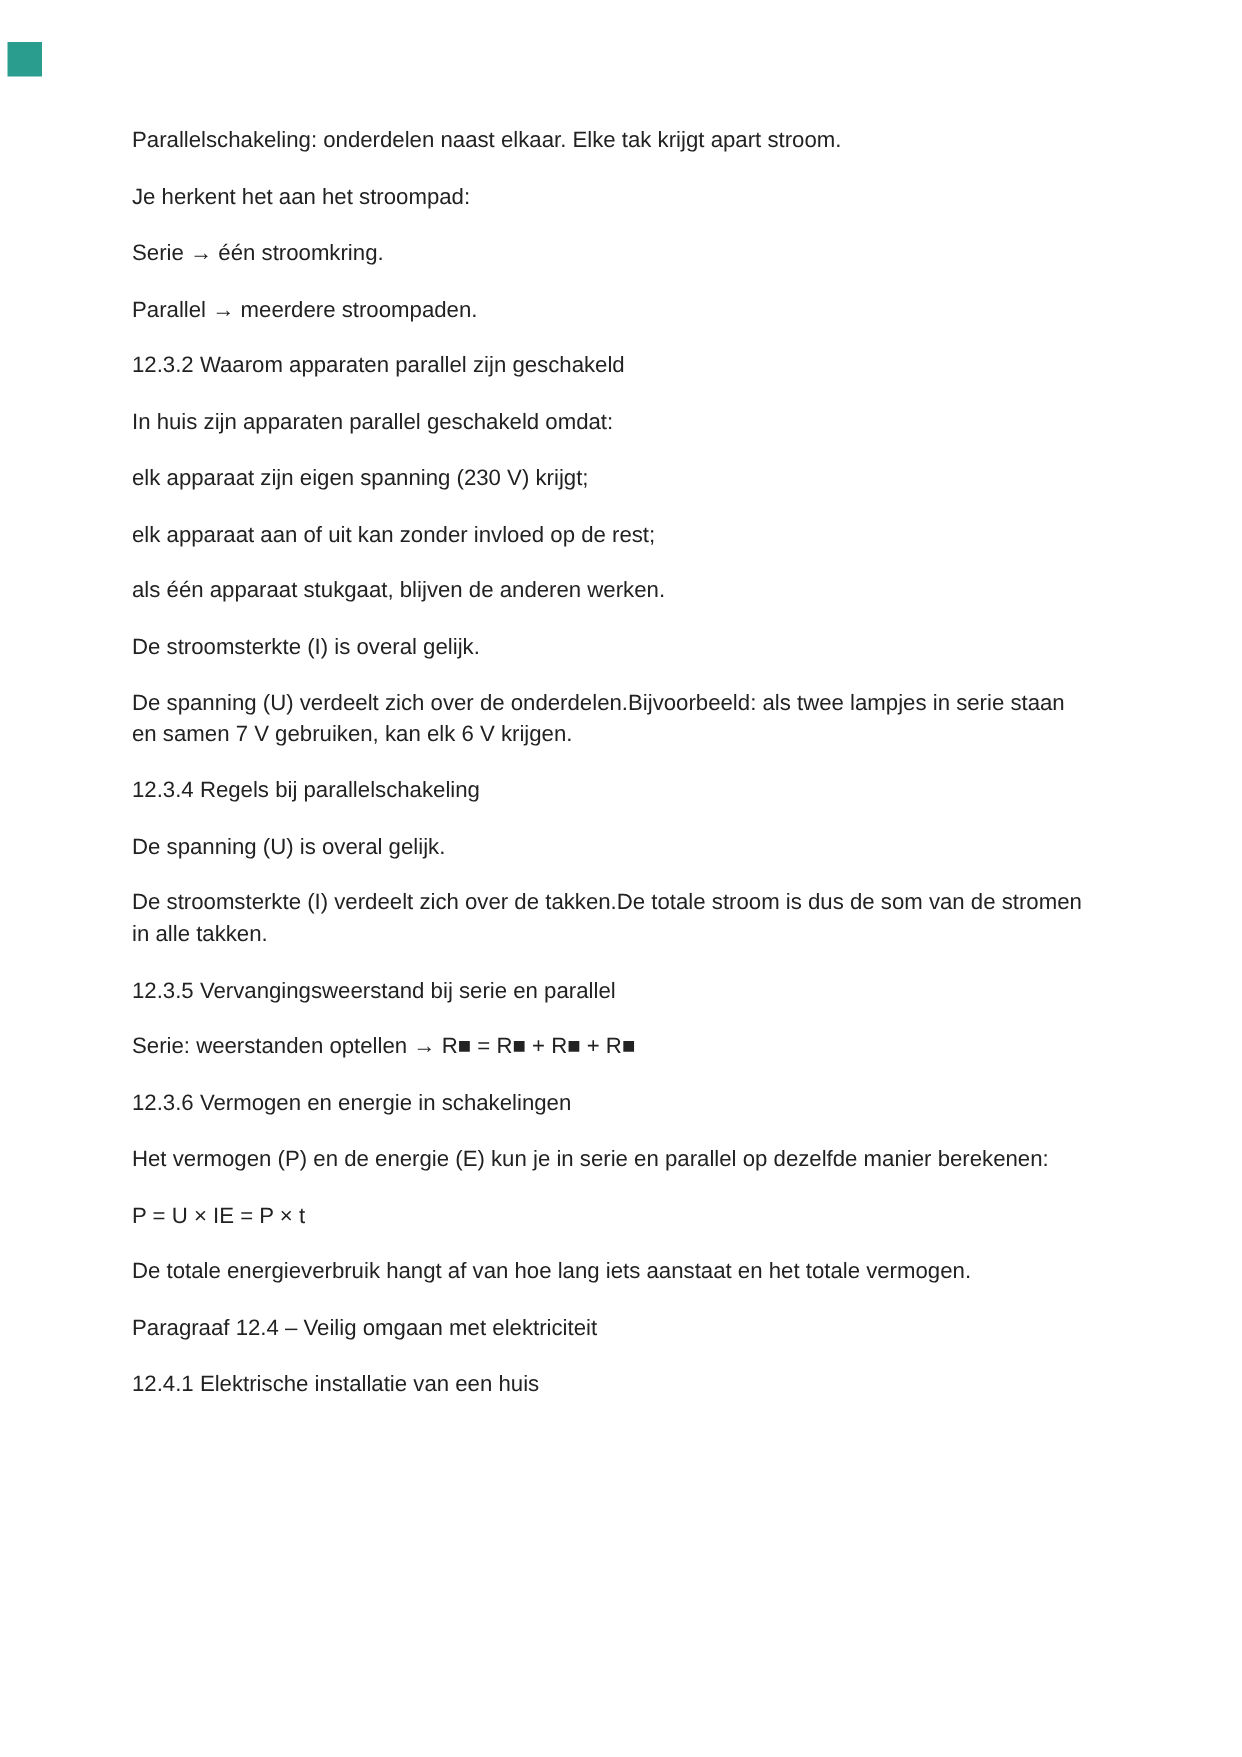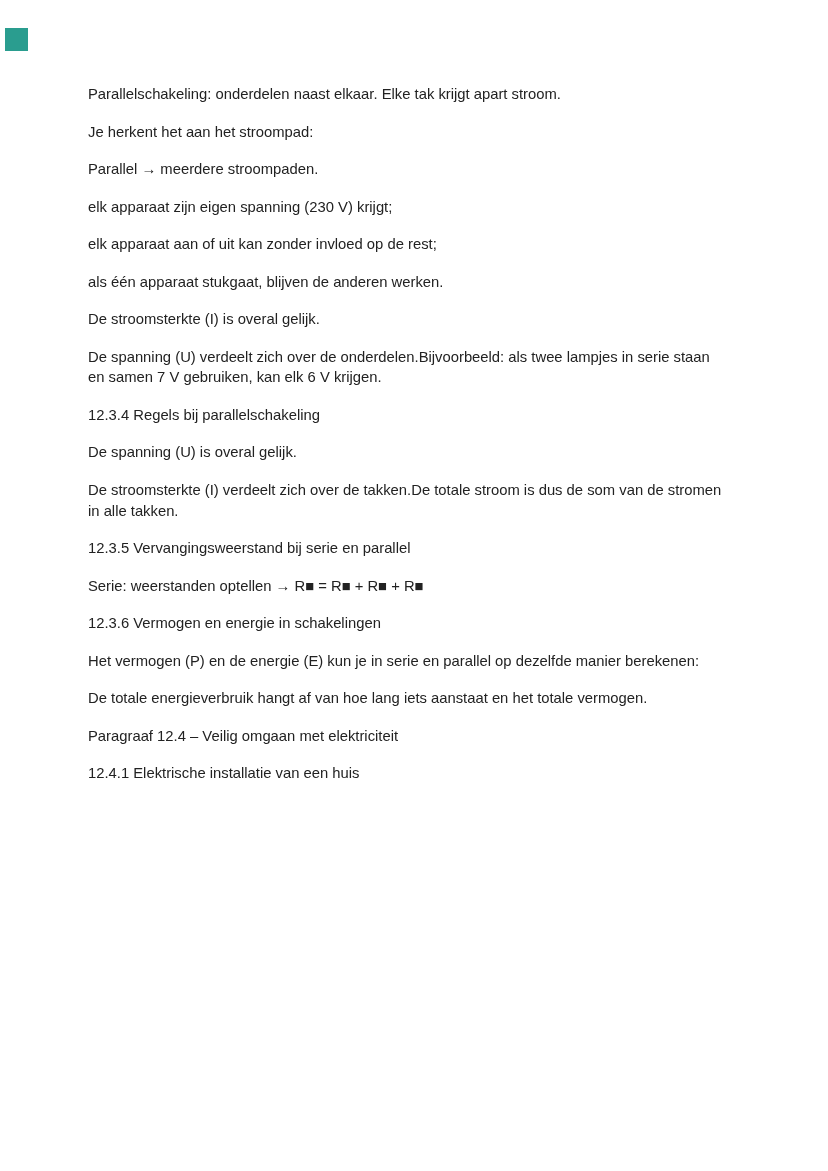--- a/index.html
+++ b/index.html
@@ -37,32 +37,36 @@
   }
 </style>
 </head>
 <body style="background: rgb(255, 255, 255);">
 
 <div class="page">
   <div class="corner-marker" style="background: rgb(42, 157, 143);"></div>
   <div class="content" style="color: rgb(34, 34, 34);">
       <p>Parallelschakeling: onderdelen naast elkaar. Elke tak krijgt apart stroom.</p>
       <p>Je herkent het aan het stroompad:</p>
+      <p>Serie → één stroomkring.</p>
       <p>Parallel → meerdere stroompaden.</p>
+      <p>12.3.2 Waarom apparaten parallel zijn geschakeld</p>
+      <p>In huis zijn apparaten parallel geschakeld omdat:</p>
       <p>elk apparaat zijn eigen spanning (230 V) krijgt;</p>
       <p>elk apparaat aan of uit kan zonder invloed op de rest;</p>
       <p>als één apparaat stukgaat, blijven de anderen werken.</p>
       <p>De stroomsterkte (I) is overal gelijk.</p>
       <p>De spanning (U) verdeelt zich over de onderdelen.Bijvoorbeeld: als twee lampjes in serie staan
 en samen 7 V gebruiken, kan elk 6 V krijgen.</p>
       <p>12.3.4 Regels bij parallelschakeling</p>
       <p>De spanning (U) is overal gelijk.</p>
       <p>De stroomsterkte (I) verdeelt zich over de takken.De totale stroom is dus de som van de stromen
 in alle takken.</p>
       <p>12.3.5 Vervangingsweerstand bij serie en parallel</p>
       <p>Serie: weerstanden optellen → R■ = R■ + R■ + R■</p>
       <p>12.3.6 Vermogen en energie in schakelingen</p>
       <p>Het vermogen (P) en de energie (E) kun je in serie en parallel op dezelfde manier berekenen:</p>
+      <p>P = U × IE = P × t</p>
       <p>De totale energieverbruik hangt af van hoe lang iets aanstaat en het totale vermogen.</p>
       <p>Paragraaf 12.4 – Veilig omgaan met elektriciteit</p>
       <p>12.4.1 Elektrische installatie van een huis</p>
     </div>
 </div>
 
 </body></html>

